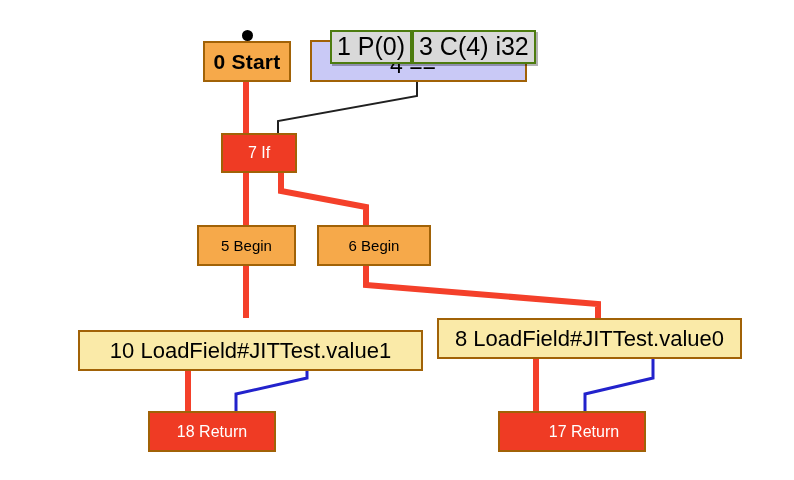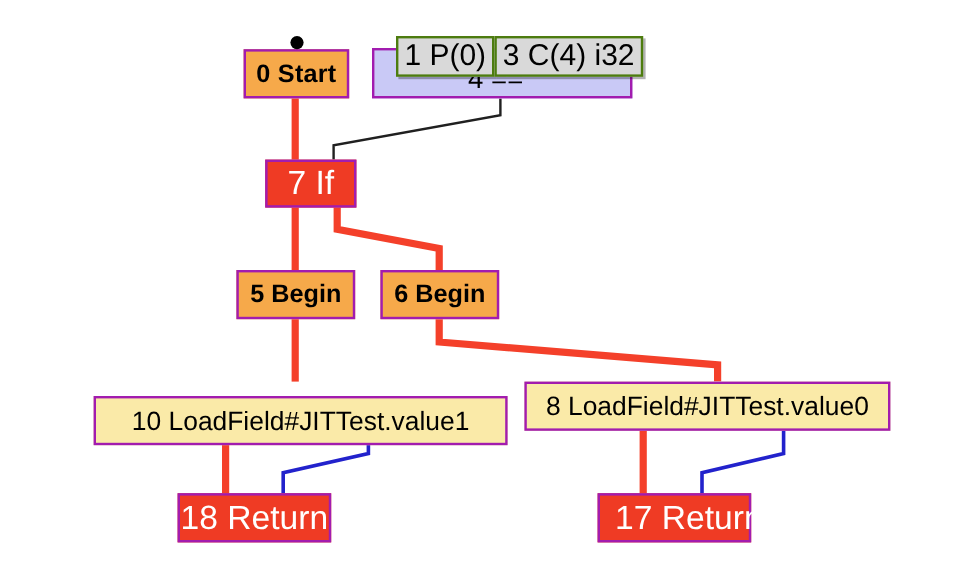--- a/index.html
+++ b/index.html
@@ -21,21 +21,21 @@
     position: absolute;
     left: 0;
     top: 0;
     width: 794px;
     height: 480px;
     pointer-events: none;
   }
   .node {
     position: absolute;
     box-sizing: border-box;
-    border: 2px solid #a21caf;
+    border: 2px solid #a16207;
     display: flex;
     align-items: center;
     justify-content: center;
     white-space: nowrap;
     z-index: 5;
     text-align: right;
   }
   .node-label {
     line-height: 1;
     padding: 0 6px;
@@ -48,29 +48,28 @@
   .kind-start .node-label {
     font-weight: bold;
     font-size: 21px;
     letter-spacing: 0.2px;
   }
   .kind-begin {
     background: #f6a94a;
     color: #000000;
   }
   .kind-begin .node-label {
-    font-size: 21px;
-    font-weight: bold;
+    font-size: 15px;
   }
   .kind-control {
     background: #ef3b24;
     color: #ffffff;
   }
   .kind-control .node-label {
-    font-size: 28px;
+    font-size: 16px;
   }
   .kind-data {
     background: #faeaa8;
     color: #000000;
   }
   .kind-data .node-label {
     font-size: 22px;
   }
   .kind-compare {
     background: #c9c9f6;
@@ -133,33 +132,33 @@
       </div>
       <div class="node kind-compare" style="left: 310px; top: 40px; width: 217px; height: 42px;">
         <span class="node-label">4  ==</span>
       </div>
       <div class="node kind-control" style="left: 221px; top: 133px; width: 76px; height: 40px;">
         <span class="node-label">7 If</span>
       </div>
       <div class="node kind-begin" style="left: 197px; top: 225px; width: 99px; height: 41px;">
         <span class="node-label">5 Begin</span>
       </div>
-      <div class="node kind-begin" style="left: 317px; top: 225px; width: 99px; height: 41px;">
+      <div class="node kind-begin" style="left: 317px; top: 225px; width: 114px; height: 41px;">
         <span class="node-label">6 Begin</span>
       </div>
       <div class="node kind-data" style="left: 78px; top: 318px; width: 345px; height: 41px; margin-top: 12px;">
         <span class="node-label">10 LoadField#JITTest.value1</span>
       </div>
       <div class="node kind-data" style="left: 437px; top: 318px; width: 305px; height: 41px;">
         <span class="node-label">8 LoadField#JITTest.value0</span>
       </div>
       <div class="node kind-control" style="left: 148px; top: 411px; width: 128px; height: 41px;">
         <span class="node-label">18 Return</span>
       </div>
-      <div class="node kind-control" style="left: 498px; top: 411px; width: 128px; height: 41px; padding-left: 24px;">
+      <div class="node kind-control" style="left: 498px; top: 411px; width: 148px; height: 41px; padding-left: 24px;">
         <span class="node-label">17 Return</span>
       </div>
       <div class="port-chip" style="left: 330px; top: 30px;">1 P(0)</div>
       <div class="port-chip" style="left: 412px; top: 30px;">3 C(4) i32</div>
       <div class="start-dot" style="left: 242px; top: 30px;"></div>
     </div>
 
 </div>
 
 </body></html>

